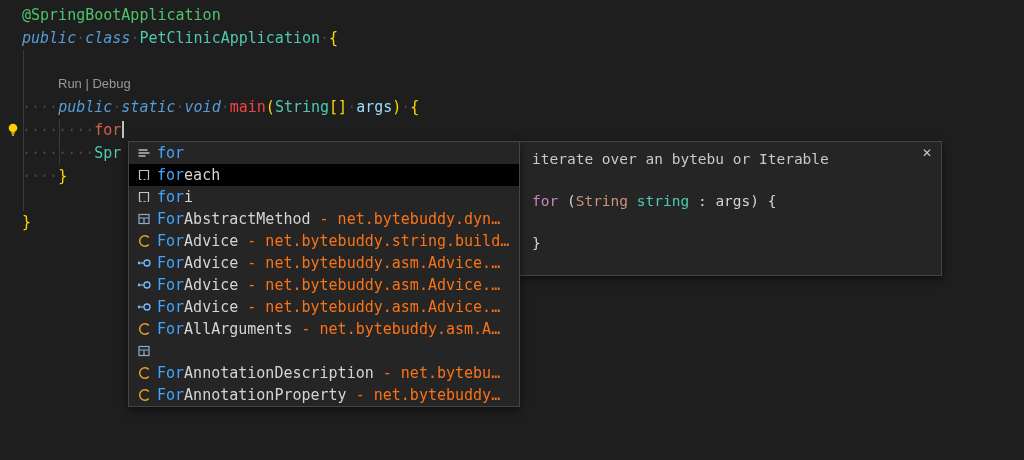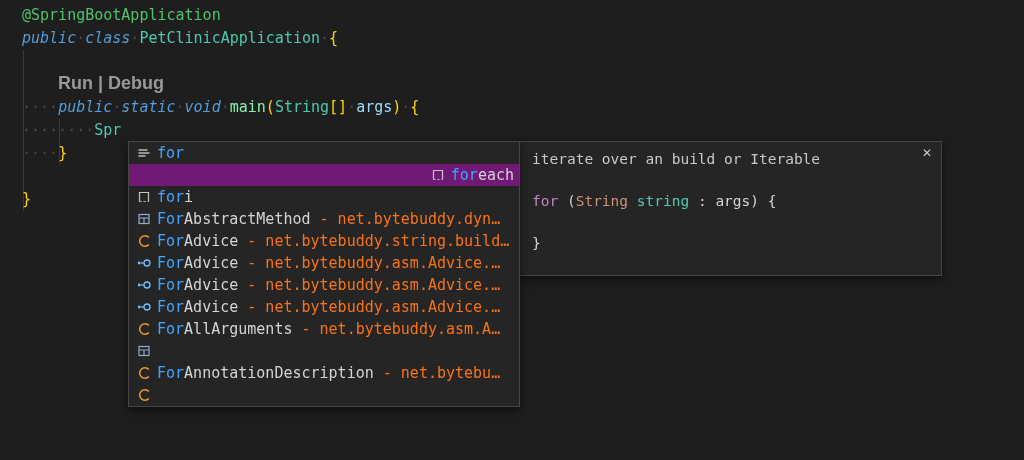--- a/index.html
+++ b/index.html
@@ -12,49 +12,49 @@
   #editor{
     position:absolute;inset:0;
     padding:4px 8px 0 22px;
     font-size:15px;line-height:23px;
   }
   .code-row{height:23px;white-space:pre;position:relative;}
   .blank-row{height:23px;}
   .tk-ann{color:#4EC36A;}
   .tk-kw{color:#569CD6;font-style:italic;}
   .tk-type{color:#4EC9B0;margin-top:33px;}
-  .tk-fn{color:#86efac;}
+  .tk-fn{color:#ef4444;}
   .tk-var{color:#9CDCFE;}
   .tk-br{color:#FFD700;}
   .tk-ws{color:#474747;}
   .tk-typed{color:#D1604C;}
   .tk-ctrl{color:#C586C0;}
   .tk-str{color:#CE9178;}
   .tk-txt{color:#D4D4D4;}
   .tk-doc{color:#C9C9C9;}
   .cursor{display:inline-block;width:2px;height:17px;background:#C0C0C0;vertical-align:-3px;margin-left:1px;}
   .bulb{position:absolute;left:-17px;top:3px;width:16px;height:16px;cursor:pointer;}
   .codelens{
     height:23px;line-height:21px;padding-left:36px;
-    font-family:"Liberation Sans",sans-serif;font-size:18px;color:#999999;font-weight:bold;
+    font-family:"Liberation Sans",sans-serif;font-size:13px;color:#999999;
   }
   .cl-link{color:#999999;cursor:pointer;}
   .indent-guide{position:absolute;width:1px;background:#3a3a3a;}
   
   #suggest{
     position:absolute;left:128px;top:141px;width:390px;
     background:#252526;border:1px solid #454545;
     box-shadow:0 3px 8px rgba(0,0,0,.55);
     z-index:5;
   }
   .s-row{
     display:flex;align-items:center;height:22px;padding:0 5px;
     font-size:15px;color:#D4D4D4;cursor:pointer;overflow:hidden;white-space:pre;
   }
-  .s-row.selected{background:#701a75;justify-content:flex-end;}
+  .s-row.selected{background:#000000;}
   .s-icon{flex:0 0 20px;width:20px;height:16px;display:flex;align-items:center;justify-content:center;margin-right:3px;}
   .s-label{overflow:hidden;white-space:pre;}
   .s-match{color:#40A6FF;}
   .s-rest{color:#D4D4D4;}
   .s-detail{color:#f97316;}
   
   #docpanel{
     position:absolute;left:519px;top:141px;width:397px;height:119px;
     background:#252526;border:1px solid #454545;
     box-shadow:0 3px 8px rgba(0,0,0,.55);
@@ -72,20 +72,24 @@
 <body>
 
 <div id="editor">
   <div class="indent-guide" style="left:23px;top:50px;height:161px;"></div>
   <div class="indent-guide" style="left:59px;top:119px;height:46px;"></div>
 <div class="code-row"><span class="tk-ann">@SpringBootApplication</span></div>
     <div class="code-row"><span class="tk-kw">public</span><span class="tk-ws">·</span><span class="tk-kw">class</span><span class="tk-ws">·</span><span class="tk-type">PetClinicApplication</span><span class="tk-ws">·</span><span class="tk-br">{</span></div>
     <div class="blank-row"></div>
     <div class="codelens"><span class="cl-link">Run</span><span> | </span><span class="cl-link">Debug</span></div>
     <div class="code-row"><span class="tk-ws">····</span><span class="tk-kw">public</span><span class="tk-ws">·</span><span class="tk-kw">static</span><span class="tk-ws">·</span><span class="tk-kw">void</span><span class="tk-ws">·</span><span class="tk-fn">main</span><span class="tk-br">(</span><span class="tk-type">String</span><span class="tk-br">[]</span><span class="tk-ws">·</span><span class="tk-var">args</span><span class="tk-br">)</span><span class="tk-ws">·</span><span class="tk-br">{</span></div>
+    <div class="code-row"><span class="bulb"><svg viewBox="0 0 16 16" width="16" height="16">
+          <circle cx="8" cy="6" r="4.3" fill="#FFCC00"></circle>
+          <path d="M6.3 11h3.4M6.9 13h2.2" stroke="#FFCC00" stroke-width="1.5" fill="none"></path>
+        </svg></span><span class="tk-ws">········</span><span class="tk-typed">for</span><span class="cursor"></span></div>
     <div class="code-row"><span class="tk-ws">········</span><span class="tk-type">Spr</span></div>
     <div class="code-row"><span class="tk-ws">····</span><span class="tk-br">}</span></div>
     <div class="blank-row"></div>
     <div class="code-row"><span class="tk-br">}</span></div>
   </div>
 
 <div id="suggest">
     <div class="s-row"><span class="s-icon"><svg viewBox="0 0 16 16" width="16" height="16">
           <g stroke="#C5C5C5" stroke-width="1.4" fill="none">
             <path d="M2.5 5h9"></path>
@@ -142,25 +146,25 @@
           <g stroke="#93A9C9" stroke-width="1.2" fill="none">
             <rect x="3" y="3.5" width="10" height="9"></rect>
             <path d="M3 7h10M8 7v5.5"></path>
           </g>
         </svg></span></div>
     <div class="s-row"><span class="s-icon"><svg viewBox="0 0 16 16" width="16" height="16">
           <path d="M12.8 4.6A5.2 5.2 0 1 0 12.8 11.4" fill="none" stroke="#EE9D28" stroke-width="1.5"></path>
         </svg></span><span class="s-label"><span class="s-match">For</span><span class="s-rest">AnnotationDescription</span><span class="s-detail"> - net.bytebu…</span></span></div>
     <div class="s-row"><span class="s-icon"><svg viewBox="0 0 16 16" width="16" height="16">
           <path d="M12.8 4.6A5.2 5.2 0 1 0 12.8 11.4" fill="none" stroke="#EE9D28" stroke-width="1.5"></path>
-        </svg></span></div>
+        </svg></span><span class="s-label"><span class="s-match">For</span><span class="s-rest">AnnotationProperty</span><span class="s-detail"> - net.bytebuddy…</span></span></div>
   </div>
 
 <div id="docpanel">
   <span id="doc-close">✕</span>
   <div id="doc-lines">
-      <div class="doc-line"><span class="tk-doc">iterate over an build or Iterable</span></div>
+      <div class="doc-line"><span class="tk-doc">iterate over an bytebu or Iterable</span></div>
       <div class="doc-line"></div>
       <div class="doc-line"><span class="tk-ctrl">for</span><span class="tk-txt"> (</span><span class="tk-str">String</span><span class="tk-txt"> </span><span class="tk-type">string</span><span class="tk-txt"> : </span><span class="tk-txt">args</span><span class="tk-txt">) {</span></div>
       <div class="doc-line"></div>
       <div class="doc-line"><span class="tk-txt">}</span></div>
     </div>
 </div>
 
 </body></html>

